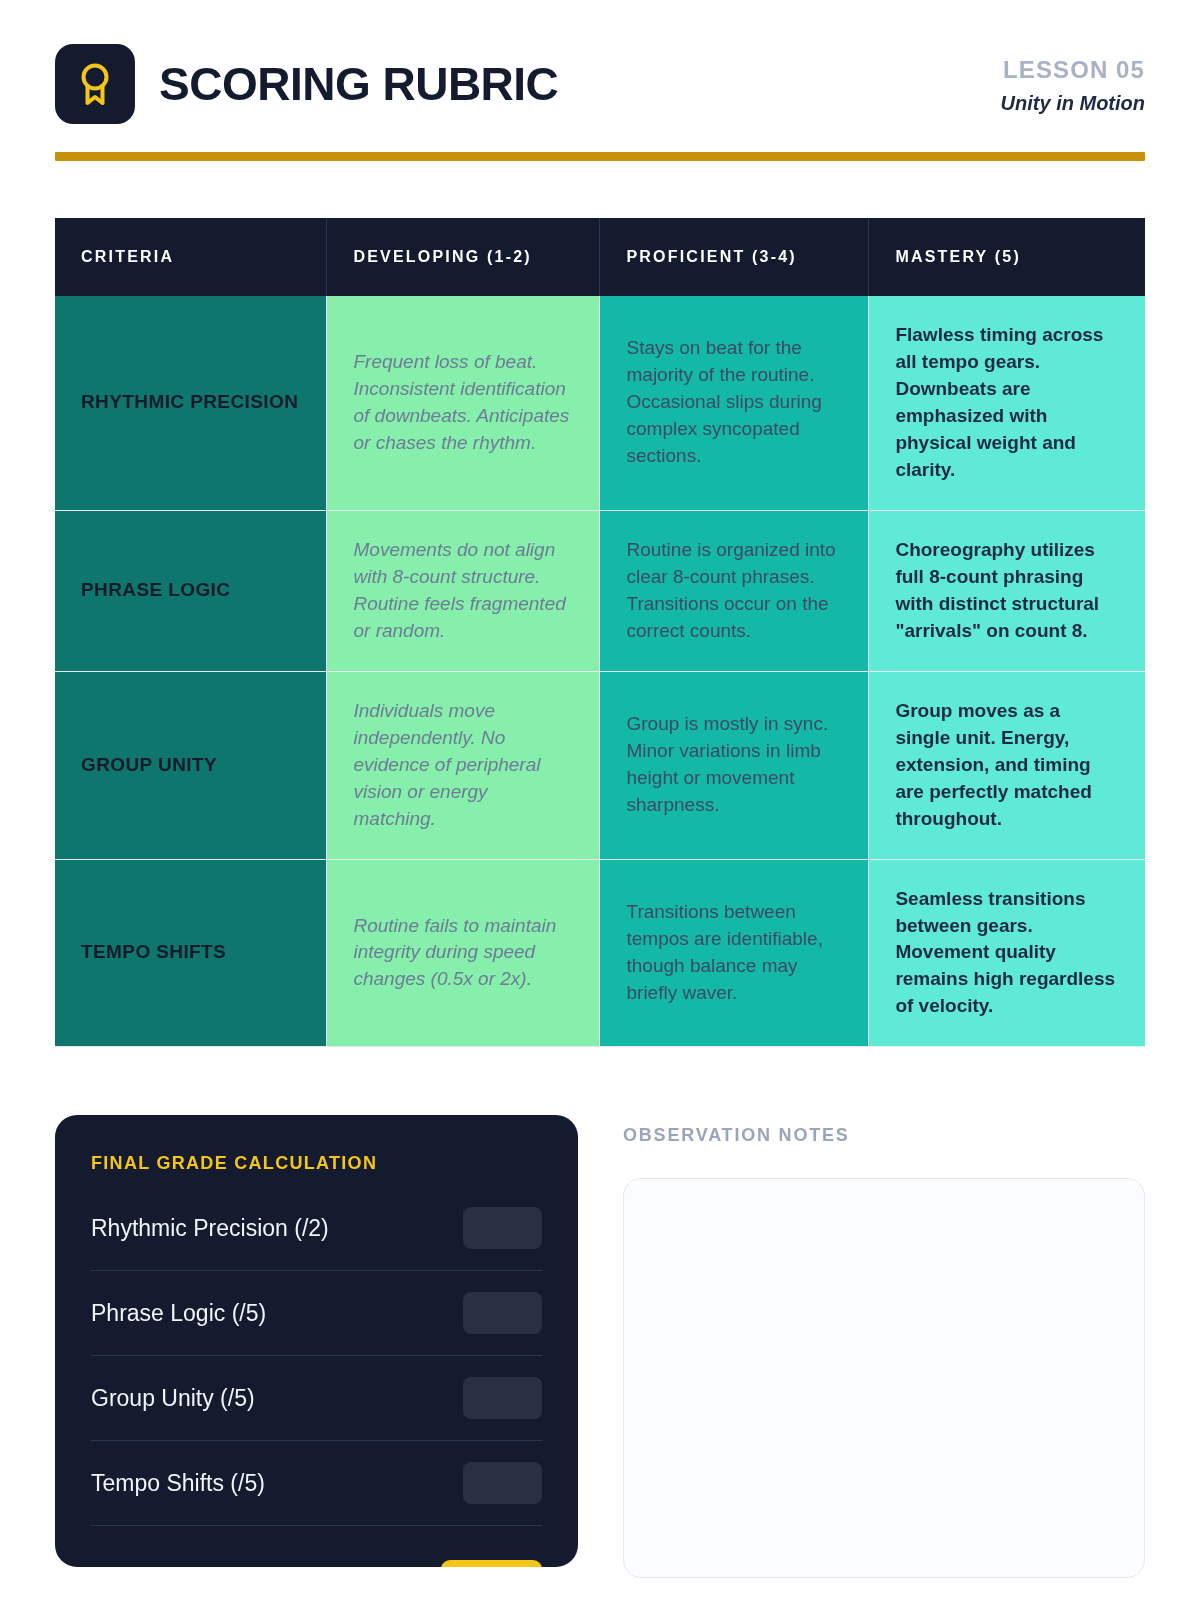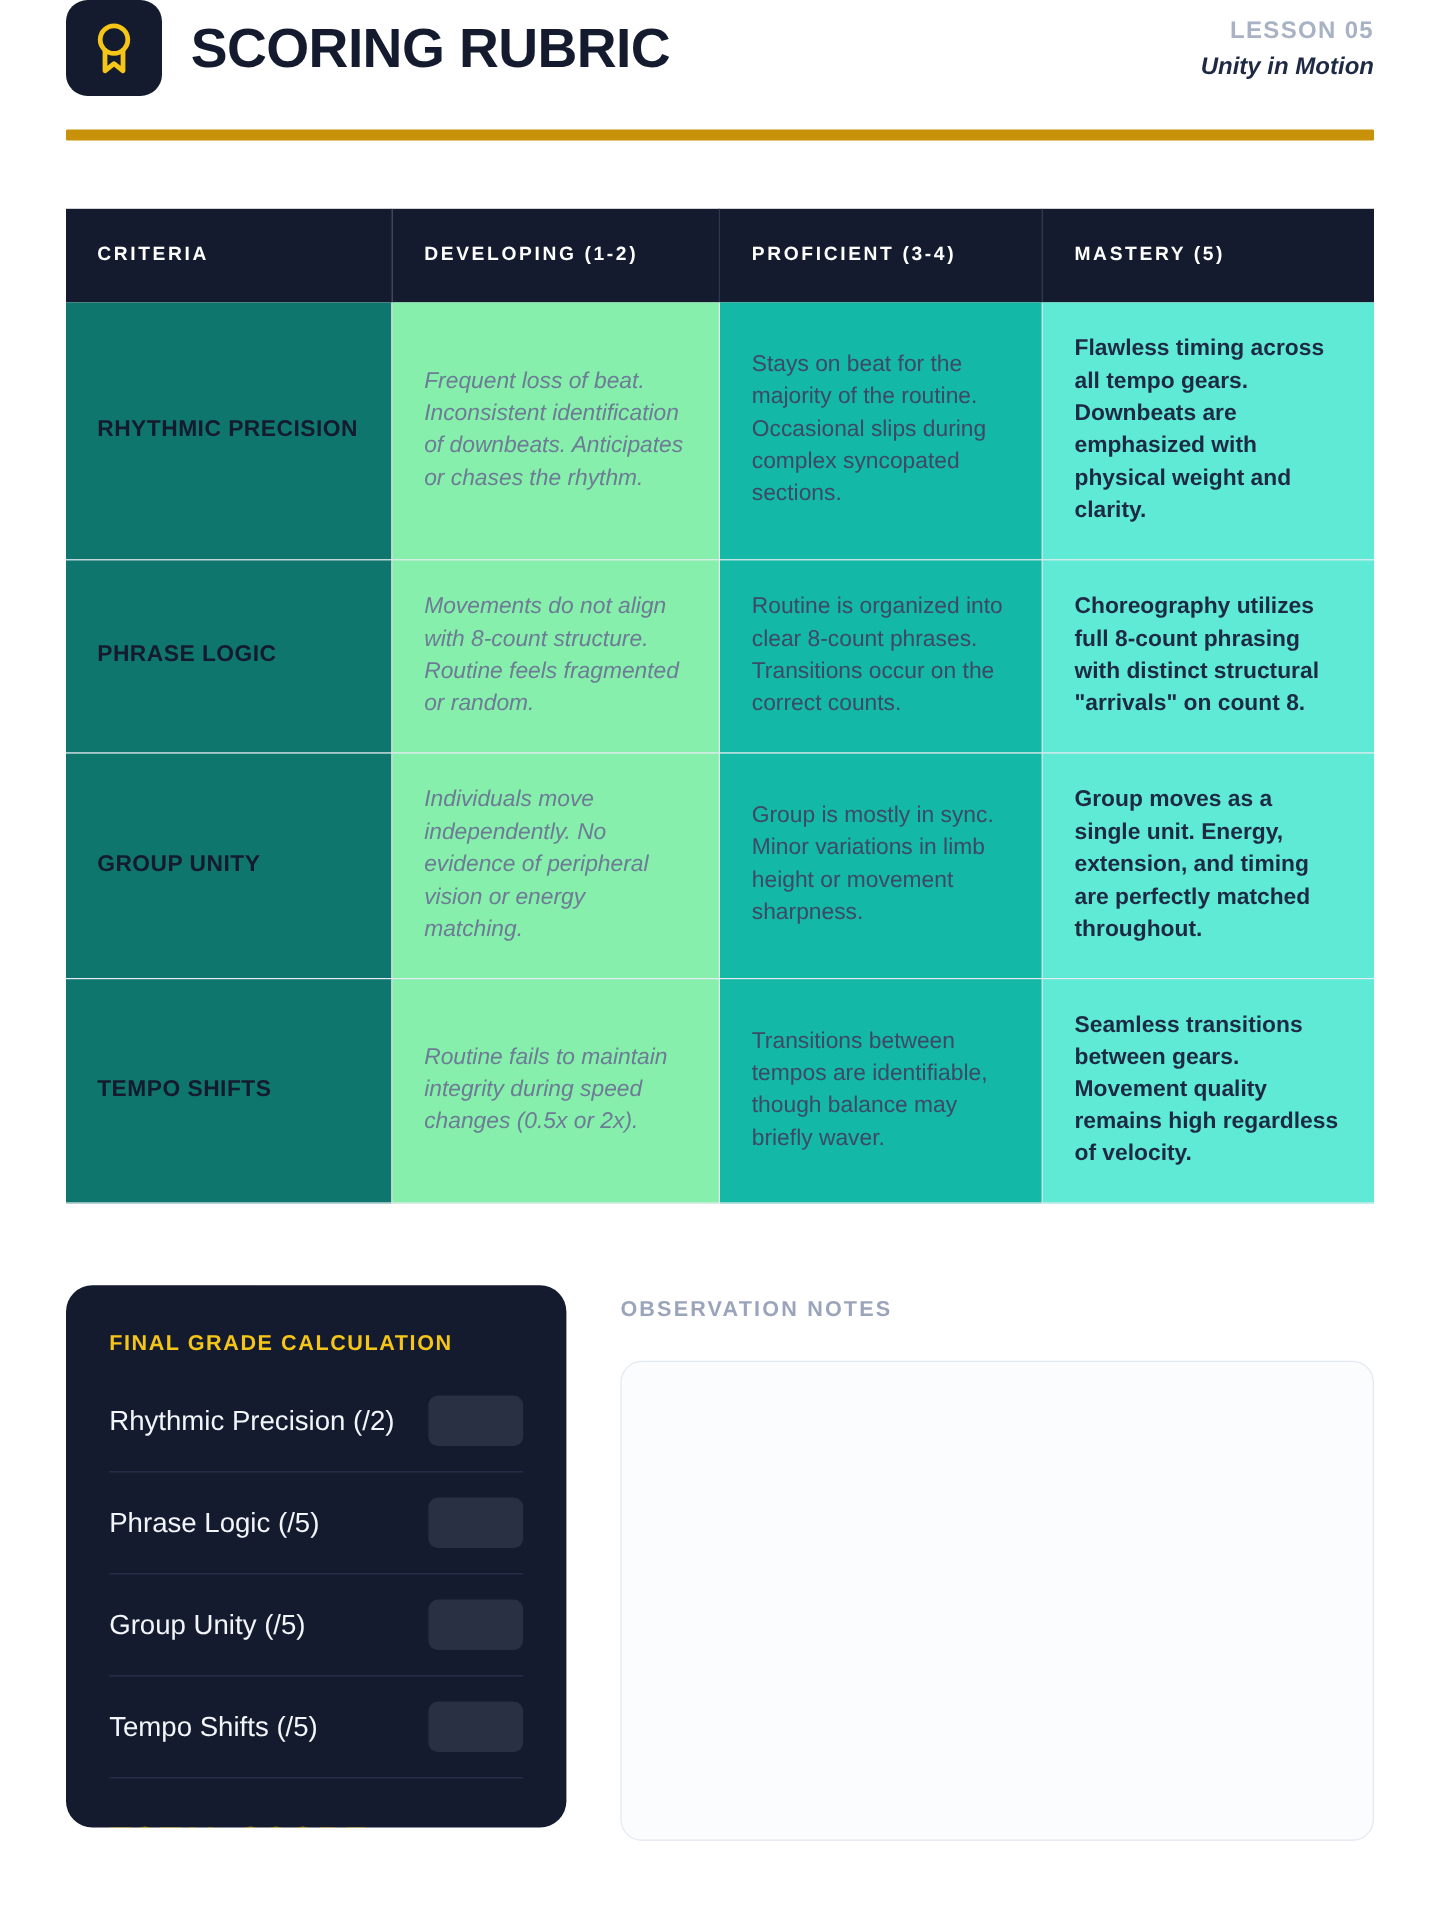--- a/index.html
+++ b/index.html
@@ -19,20 +19,21 @@
     height: 1600px;
     padding: 0 55px;
     background: #ffffff;
   }
 
   
   .header {
     display: flex;
     align-items: center;
     justify-content: space-between;
+    padding-top: 44px;
   }
 
   .header-left {
     display: flex;
     align-items: center;
     gap: 24px;
   }
 
   .logo-badge {
     width: 80px;
@@ -53,21 +54,21 @@
     line-height: 1;
     white-space: nowrap;
   }
 
   .header-right {
     text-align: right;
     padding-top: 2px;
   }
 
   .lesson-label {
-    font-size: 20px;
+    font-size: 24px;
     font-weight: bold;
     color: #a8b2c4;
     letter-spacing: 1.1px;
     line-height: 1.3;
   }
 
   .lesson-title {
     font-size: 20px;
     font-weight: bold;
     font-style: italic;
@@ -149,21 +150,21 @@
   }
 
   
   .bottom {
     display: flex;
     gap: 45px;
     margin-top: 68px;
   }
 
   .grade-panel {
-    width: 417px;
+    width: 523px;
     flex: none;
     background: #141b2e;
     border-radius: 22px;
     padding: 38px 36px 40px 36px;
     height: 452px;
     overflow: hidden;
   }
 
   .grade-heading {
     color: #f5c518;

